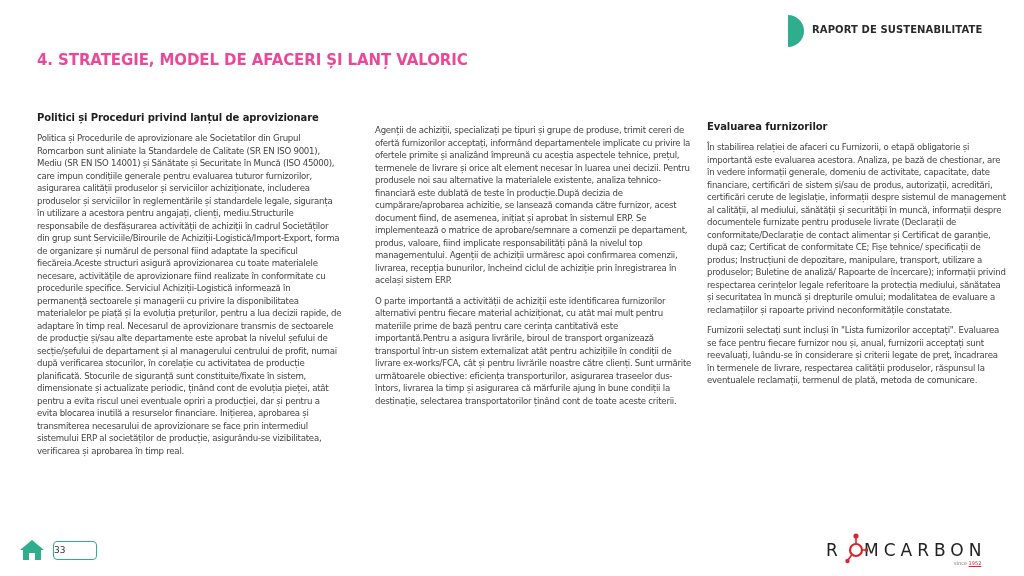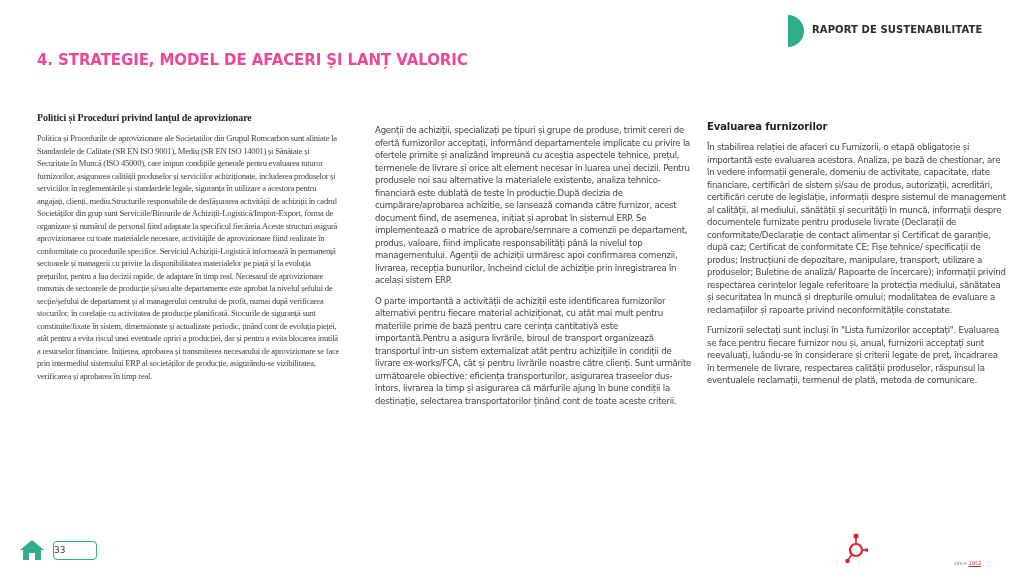--- a/index.html
+++ b/index.html
@@ -31,21 +31,21 @@
     .col {
       position: absolute; top: 107px;
       font-family: "DejaVu Sans", sans-serif;
       font-size: 8.6px; line-height: 12.5px; color: #444;
     }
     .col h3 {
       margin: 0 0 8px 0; font-size: 10px; font-weight: bold; color: #1f1f1f;
       line-height: 13px; letter-spacing: -0.1px;
     }
     .col p { margin: 0 0 8px 0; letter-spacing: -0.25px; }
-    .col-1 { left: 37px; width: 305px; top: 111px; font-family: Liberation Serif, serif; }
+    .col-1 { left: 37px; width: 305px; top: 111px; }
     .col-2 { left: 375px; width: 318px; top: 124px; }
     .col-3 { left: 707px; width: 300px; top: 111px; margin-top: 9px; }
     .home-icon {
       position: absolute; left: 19px; top: 539px; width: 26px; height: 22px;
     }
     .page-number {
       position: absolute; left: 53px; top: 541px;
       width: 42px; height: 17px;
       border: 1.5px solid #2fae8e; border-radius: 4px;
       font-size: 9px; color: #333; line-height: 17px;
@@ -97,20 +97,23 @@
 </div>
 
 <div class="home-icon">
   <svg width="26" height="22" viewBox="0 0 26 22">
     <path d="M13 1 L25 11 L22 11 L22 21 L16 21 L16 14 L10 14 L10 21 L4 21 L4 11 L1 11 Z" fill="#2fae8e"></path>
   </svg>
 </div>
 <div class="page-number">33</div>
 
 <div class="logo">
+  <div class="logo-text">
+    <span class="r">R</span><span class="gap"></span><span>MCARBON</span>
+  </div>
   <svg width="24" height="36" viewBox="0 0 24 36">
     <circle cx="12" cy="18" r="6" fill="none" stroke="#d9262e" stroke-width="2.2"></circle>
     <line x1="12" y1="12" x2="12" y2="5" stroke="#d9262e" stroke-width="1.6"></line>
     <circle cx="12" cy="4" r="2.6" fill="#d9262e"></circle>
     <line x1="18" y1="18" x2="22" y2="18" stroke="#d9262e" stroke-width="1.6"></line>
     <circle cx="22.5" cy="18" r="1.8" fill="#d9262e"></circle>
     <line x1="8" y1="22.5" x2="4" y2="28" stroke="#d9262e" stroke-width="1.6"></line>
     <circle cx="3.5" cy="29" r="2.2" fill="#d9262e"></circle>
   </svg>
   <div class="logo-since">

